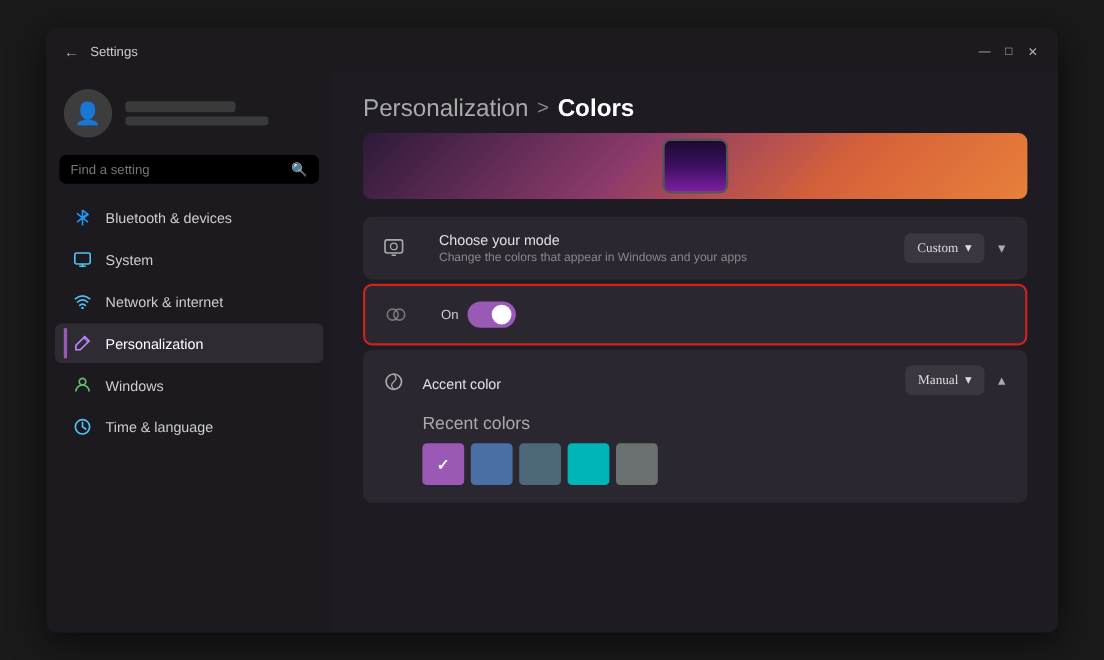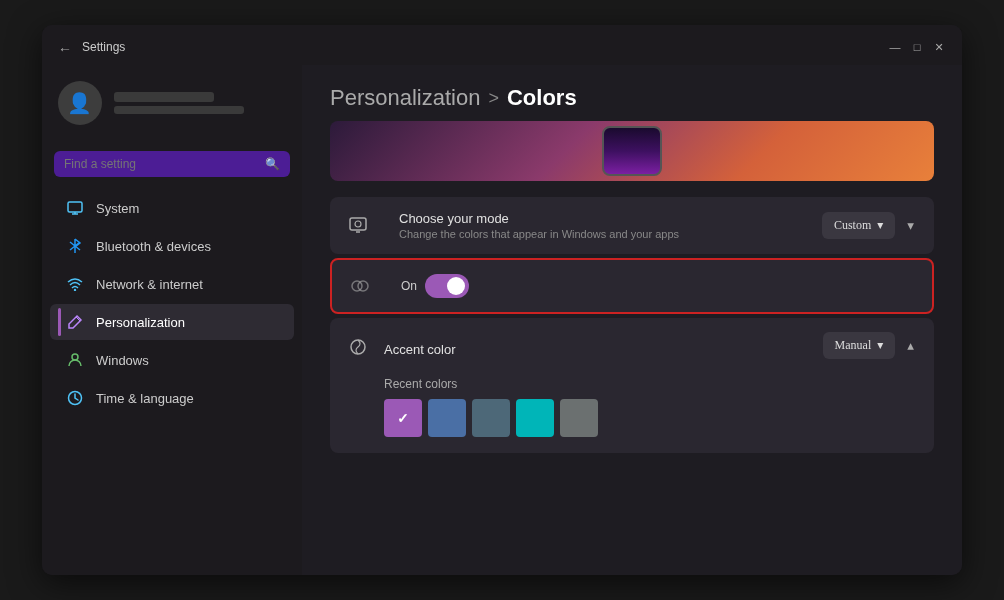--- a/index.html
+++ b/index.html
@@ -105,24 +105,24 @@
     }
     .user-email {
       font-size: 11px;
       color: #888;
       background: #3a3a3a;
       width: 130px;
       height: 8px;
       border-radius: 3px;
     }
     .search-box {
-      margin: 10px 12px 12px 12px;
-      display: flex;
-      align-items: center;
-      background: #4c1d95;
+      margin: 0 12px 12px 12px;
+      display: flex;
+      align-items: center;
+      background: #000000;
       border-radius: 6px;
       padding: 6px 10px;
       gap: 8px;
     }
     .search-input {
       background: transparent;
       border: none;
       outline: none;
       color: #aaa;
       font-size: 12px;
@@ -314,21 +314,21 @@
     .accent-header {
       padding: 14px 16px;
       display: flex;
       align-items: flex-end;
       gap: 14px;
     }
     .accent-body {
       padding: 4px 16px 16px 54px;
     }
     .recent-colors-label {
-      font-size: 12px;
+      font-size: 16px;
       color: #aaa;
       margin-bottom: 8px;
     }
     .color-swatches {
       display: flex;
       gap: 6px;
     }
     .swatch {
       width: 38px;
       height: 38px;
@@ -380,36 +380,36 @@
         </div>
       </div>
 
       <div class="search-box">
         <input class="search-input" type="text" placeholder="Find a setting" style="">
         <span class="search-icon">🔍</span>
       </div>
 
       <div class="nav-item">
         <div class="nav-icon">
+          <svg width="14" height="16" viewBox="0 0 14 16" fill="none">
+            <path d="M2 4l10 8M2 12l10-8M7 1v14M7 1l5 4-5 4" stroke="#2196f3" stroke-width="1.5" fill="none"></path>
+          </svg>
+        </div>
+        <span>Bluetooth &amp; devices</span>
+      </div>
+
+      <div class="nav-item">
+        <div class="nav-icon">
           <svg width="16" height="16" viewBox="0 0 16 16" fill="none">
             <rect x="1" y="2" width="14" height="10" rx="1.5" stroke="#4fc3f7" stroke-width="1.5" fill="none"></rect>
             <line x1="5" y1="14" x2="11" y2="14" stroke="#4fc3f7" stroke-width="1.5"></line>
             <line x1="8" y1="12" x2="8" y2="14" stroke="#4fc3f7" stroke-width="1.5"></line>
           </svg>
         </div>
         <span>System</span>
-      </div>
-
-      <div class="nav-item">
-        <div class="nav-icon">
-          <svg width="14" height="16" viewBox="0 0 14 16" fill="none">
-            <path d="M2 4l10 8M2 12l10-8M7 1v14M7 1l5 4-5 4" stroke="#2196f3" stroke-width="1.5" fill="none"></path>
-          </svg>
-        </div>
-        <span>Bluetooth &amp; devices</span>
       </div>
 
       <div class="nav-item">
         <div class="nav-icon">
           <svg width="16" height="14" viewBox="0 0 16 14" fill="none">
             <path d="M1 5 Q8 -1 15 5" stroke="#4fc3f7" stroke-width="1.5" fill="none"></path>
             <path d="M3 8 Q8 3 13 8" stroke="#4fc3f7" stroke-width="1.5" fill="none"></path>
             <path d="M5 11 Q8 8 11 11" stroke="#4fc3f7" stroke-width="1.5" fill="none"></path>
             <circle cx="8" cy="13" r="1.2" fill="#4fc3f7"></circle>
           </svg>

